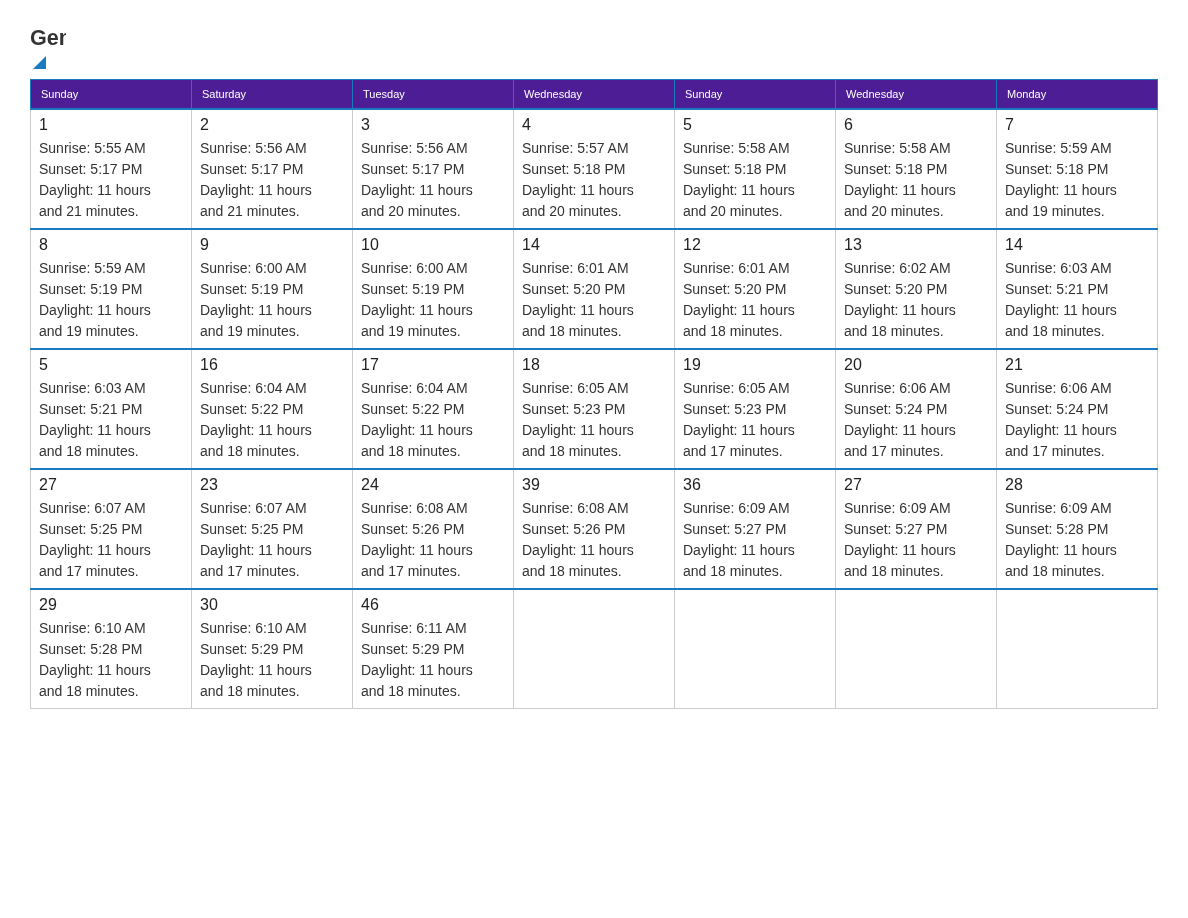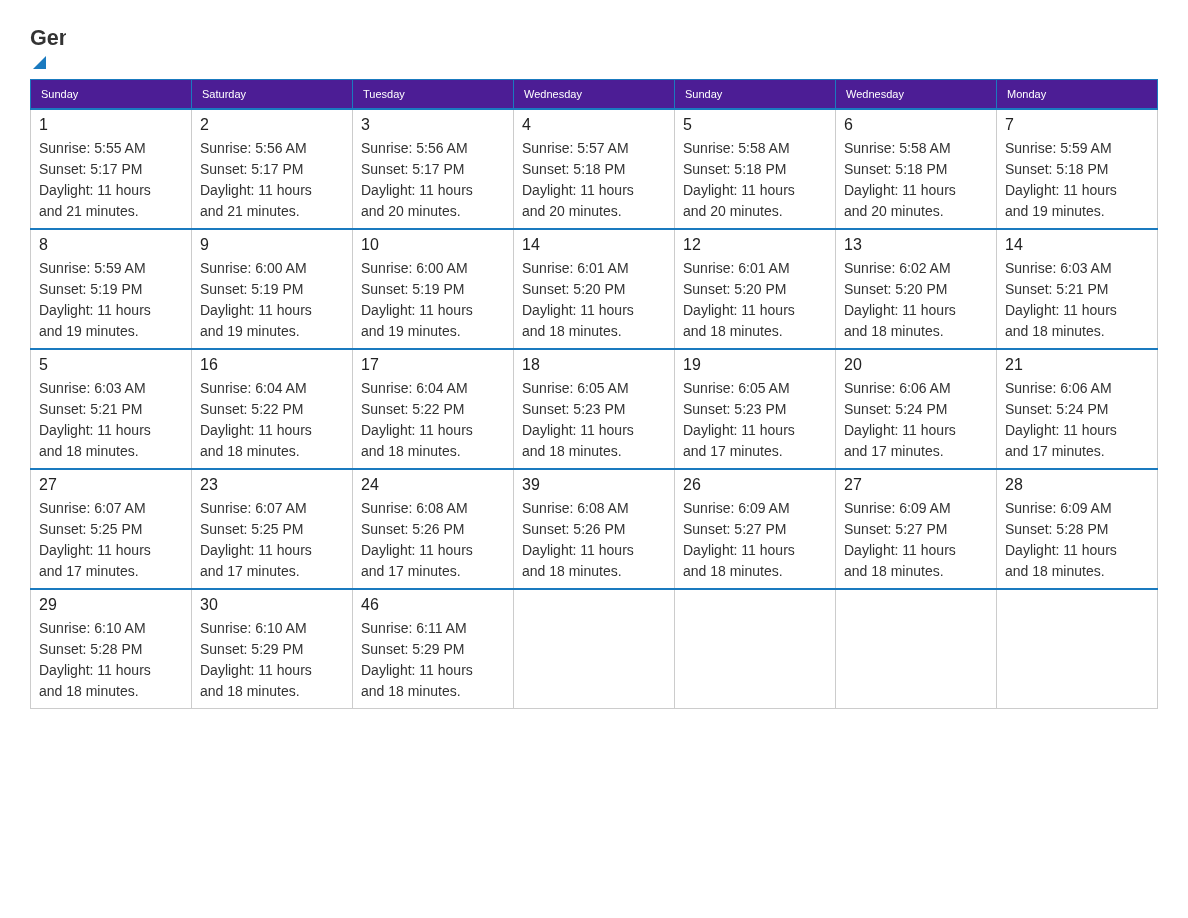--- a/index.html
+++ b/index.html
@@ -226,21 +226,21 @@
         </td>
         <td>
           <span class="day-num">24</span>
 <div class="day-info">Sunrise: 6:08 AM<br>Sunset: 5:26 PM<br>Daylight: 11 hours<br>and 17 minutes.</div>
         </td>
         <td>
           <span class="day-num">39</span>
 <div class="day-info">Sunrise: 6:08 AM<br>Sunset: 5:26 PM<br>Daylight: 11 hours<br>and 18 minutes.</div>
         </td>
         <td>
-          <span class="day-num">26</span>
+          <span class="day-num">36</span>
 <div class="day-info">Sunrise: 6:09 AM<br>Sunset: 5:27 PM<br>Daylight: 11 hours<br>and 18 minutes.</div>
         </td>
         <td>
           <span class="day-num">27</span>
 <div class="day-info">Sunrise: 6:09 AM<br>Sunset: 5:27 PM<br>Daylight: 11 hours<br>and 18 minutes.</div>
         </td>
         <td>
           <span class="day-num">28</span>
 <div class="day-info">Sunrise: 6:09 AM<br>Sunset: 5:28 PM<br>Daylight: 11 hours<br>and 18 minutes.</div>
         </td>

